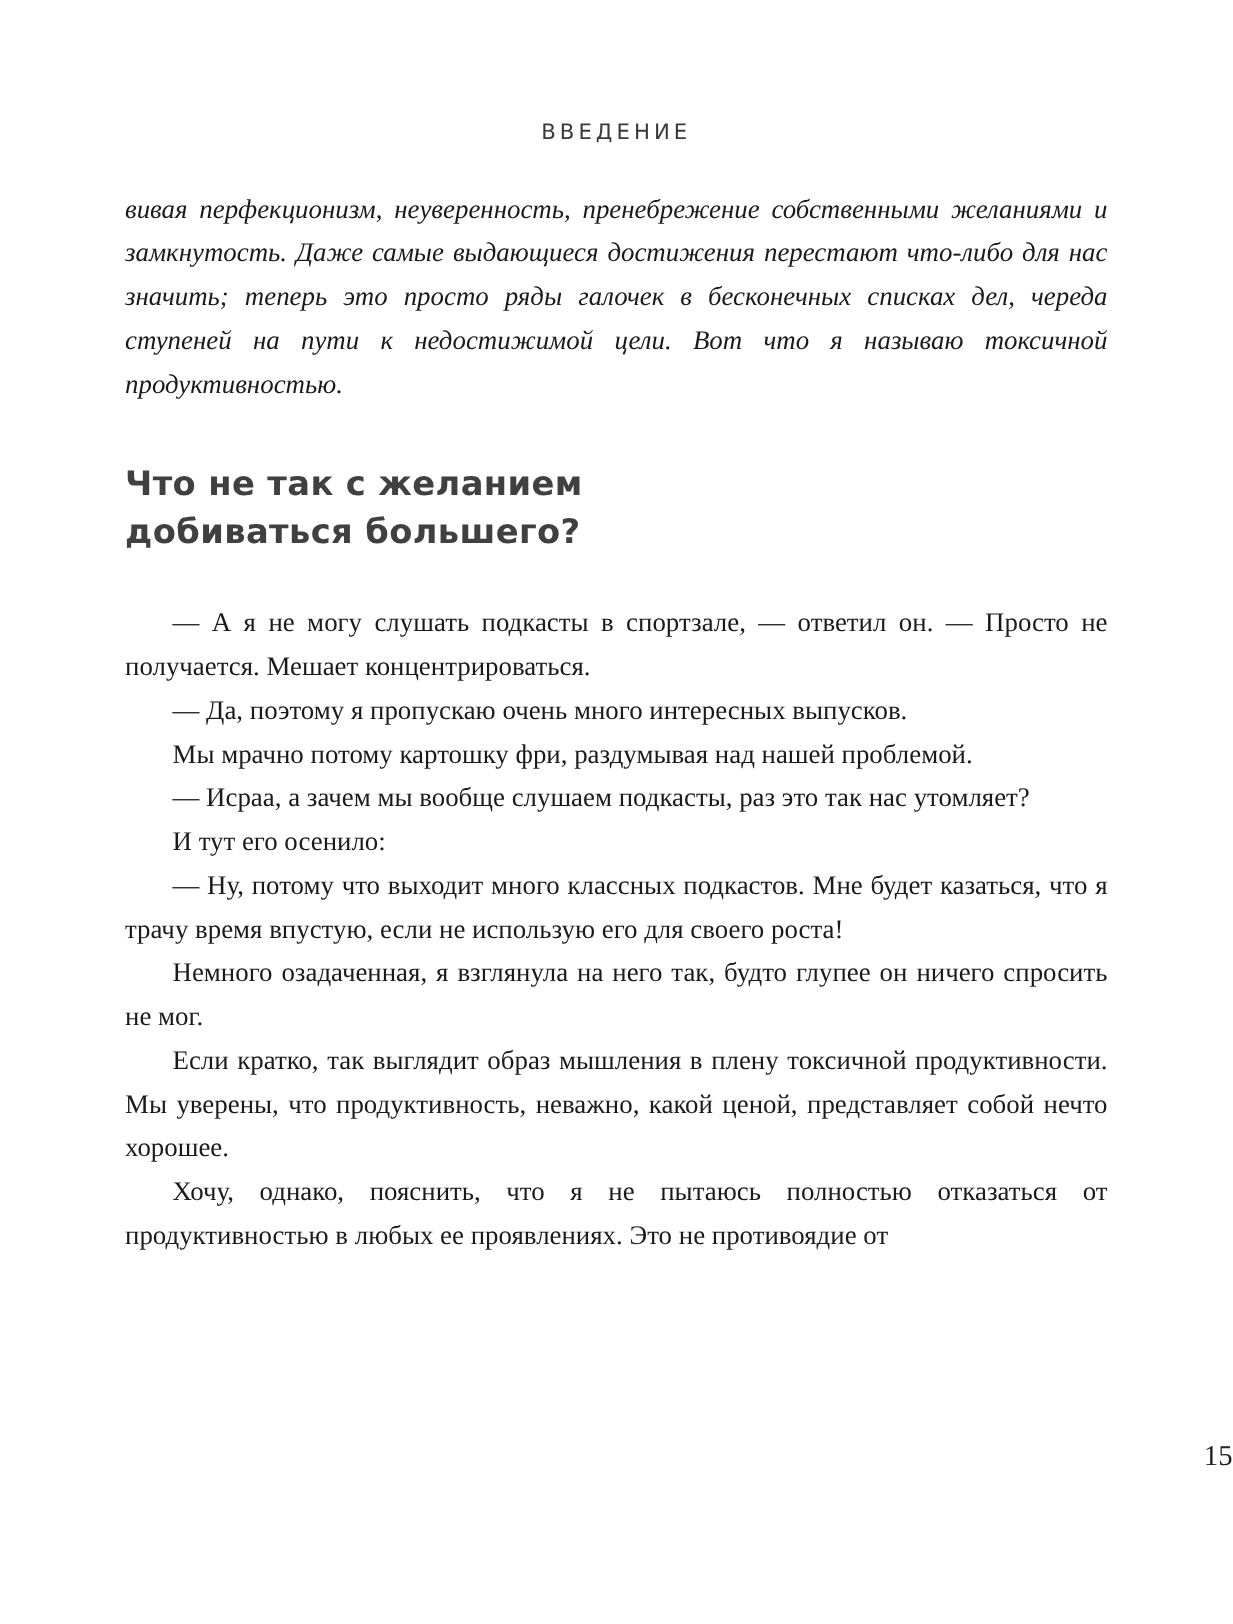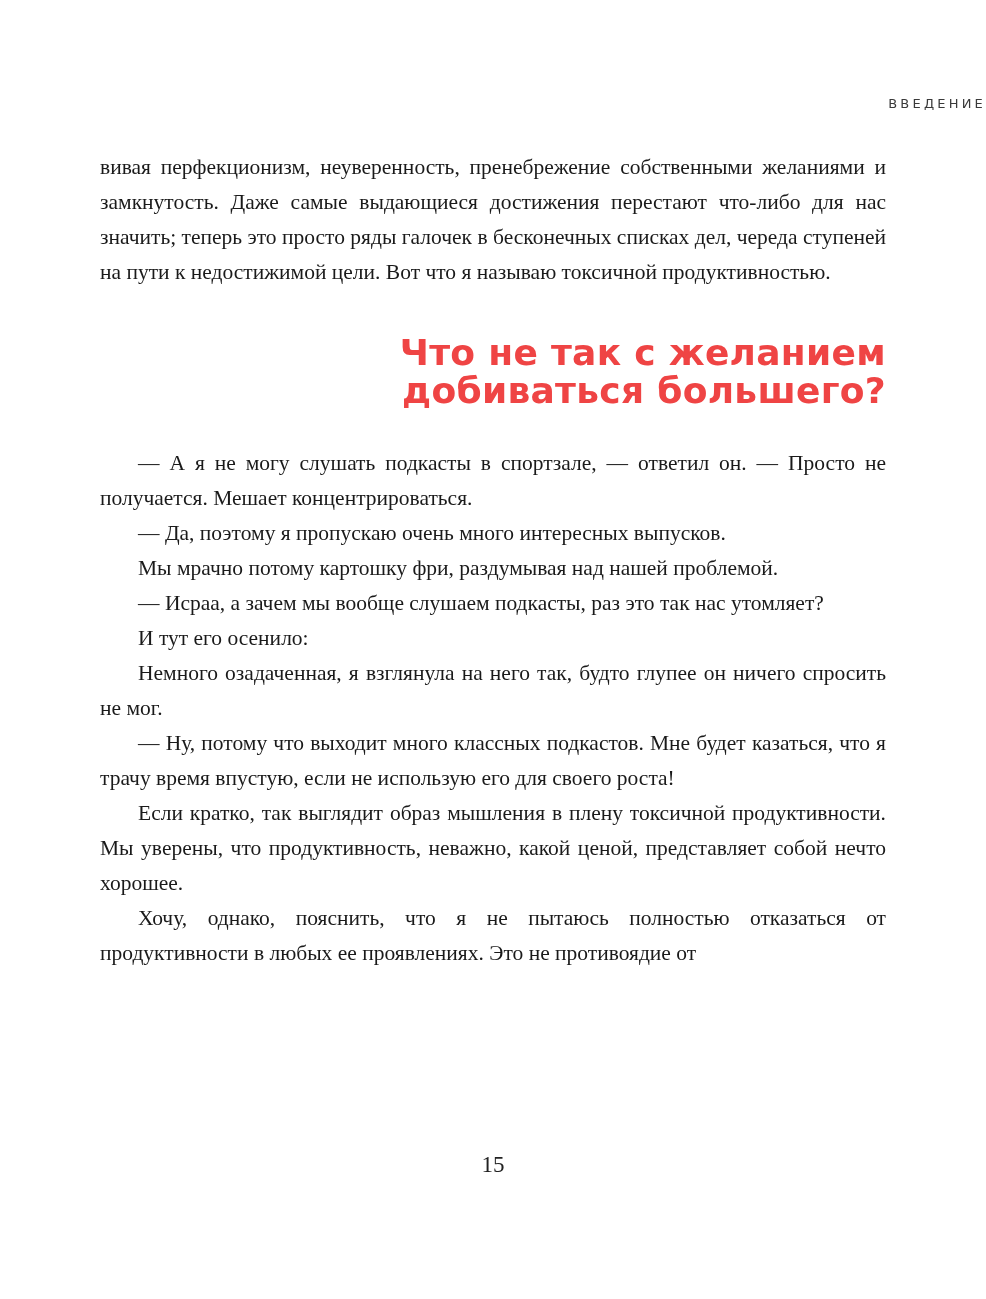--- a/index.html
+++ b/index.html
@@ -15,23 +15,23 @@
     background: #ffffff;
     font-family: "Liberation Serif", serif;
     color: #1a1a1a;
     overflow: hidden;
   }
   .running-head {
     position: absolute;
     top: 96px;
     left: 0;
     right: 0;
-    text-align: right;
+    text-align: center;
     font-family: "DejaVu Sans", sans-serif;
-    font-size: 13px;
+    font-size: 17px;
     letter-spacing: 3.2px;
     color: #3a3a3a;
     text-transform: uppercase;
   }
   .content {
     position: absolute;
     top: 150px;
     left: 100px;
     width: 786px;
   }
@@ -39,46 +39,47 @@
     margin: 0;
     font-size: 21.5px;
     line-height: 35px;
     text-align: justify;
     text-justify: inter-word;
     -webkit-hyphens: manual;
     hyphens: manual;
   }
   p.noindent {
     text-indent: 0;
+    font-style: italic;
   }
   p.indent {
     text-indent: 38px;
   }
   .section-title {
     margin: 44px 0 36px 0;
-    text-align: right;
+    text-align: left;
     font-family: "DejaVu Sans", sans-serif;
     font-weight: bold;
-    font-size: 36px;
+    font-size: 27px;
     line-height: 38px;
     letter-spacing: 0.3px;
-    color: #ef4444;
+    color: #404040;
   }
   .section-title .line {
     display: block;
   }
   .dialogue {
     text-indent: 38px;
   }
   .folio {
     position: absolute;
     left: 0;
     right: 0;
     top: 1152px;
-    text-align: center;
+    text-align: right;
     font-family: "Liberation Serif", serif;
     font-size: 23px;
     color: #222222;
   }
 </style>
 </head>
 <body>
 
 <div class="page">
 
@@ -91,22 +92,22 @@
     <h2 class="section-title">
       <span class="line">Что не так с желанием</span>
       <span class="line">добиваться большего?</span>
     </h2>
 
     <p class="indent dialogue">— А я не могу слушать подкасты в спортзале, — ответил он. — Просто не получается. Мешает концентрироваться.</p>
     <p class="indent dialogue">— Да, поэтому я пропускаю очень много интересных выпусков.</p>
     <p class="indent">Мы мрачно потому картошку фри, раздумывая над нашей проблемой.</p>
     <p class="indent dialogue">— Исраа, а зачем мы вообще слушаем подкасты, раз это так нас утомляет?</p>
     <p class="indent">И тут его осенило:</p>
+    <p class="indent dialogue">— Ну, потому что выходит много классных подкастов. Мне будет казаться, что я трачу время впустую, если не использую его для своего роста!</p>
     <p class="indent">Немного озадаченная, я взглянула на него так, будто глупее он ничего спросить не мог.</p>
-    <p class="indent dialogue">— Ну, потому что выходит много классных подкастов. Мне будет казаться, что я трачу время впустую, если не использую его для своего роста!</p>
     <p class="indent">Если кратко, так выглядит образ мышления в плену токсичной продуктивности. Мы уверены, что продуктивность, неважно, какой ценой, представляет собой нечто хорошее.</p>
-    <p class="indent">Хочу, однако, пояснить, что я не пытаюсь полностью отказаться от продуктивности в любых ее проявлениях. Это не противоядие от</p>
+    <p class="indent">Хочу, однако, пояснить, что я не пытаюсь полностью отказаться от продуктивностью в любых ее проявлениях. Это не противоядие от</p>
 
   </div>
 
   <div class="folio">15</div>
 
 </div>
 
 </body></html>

